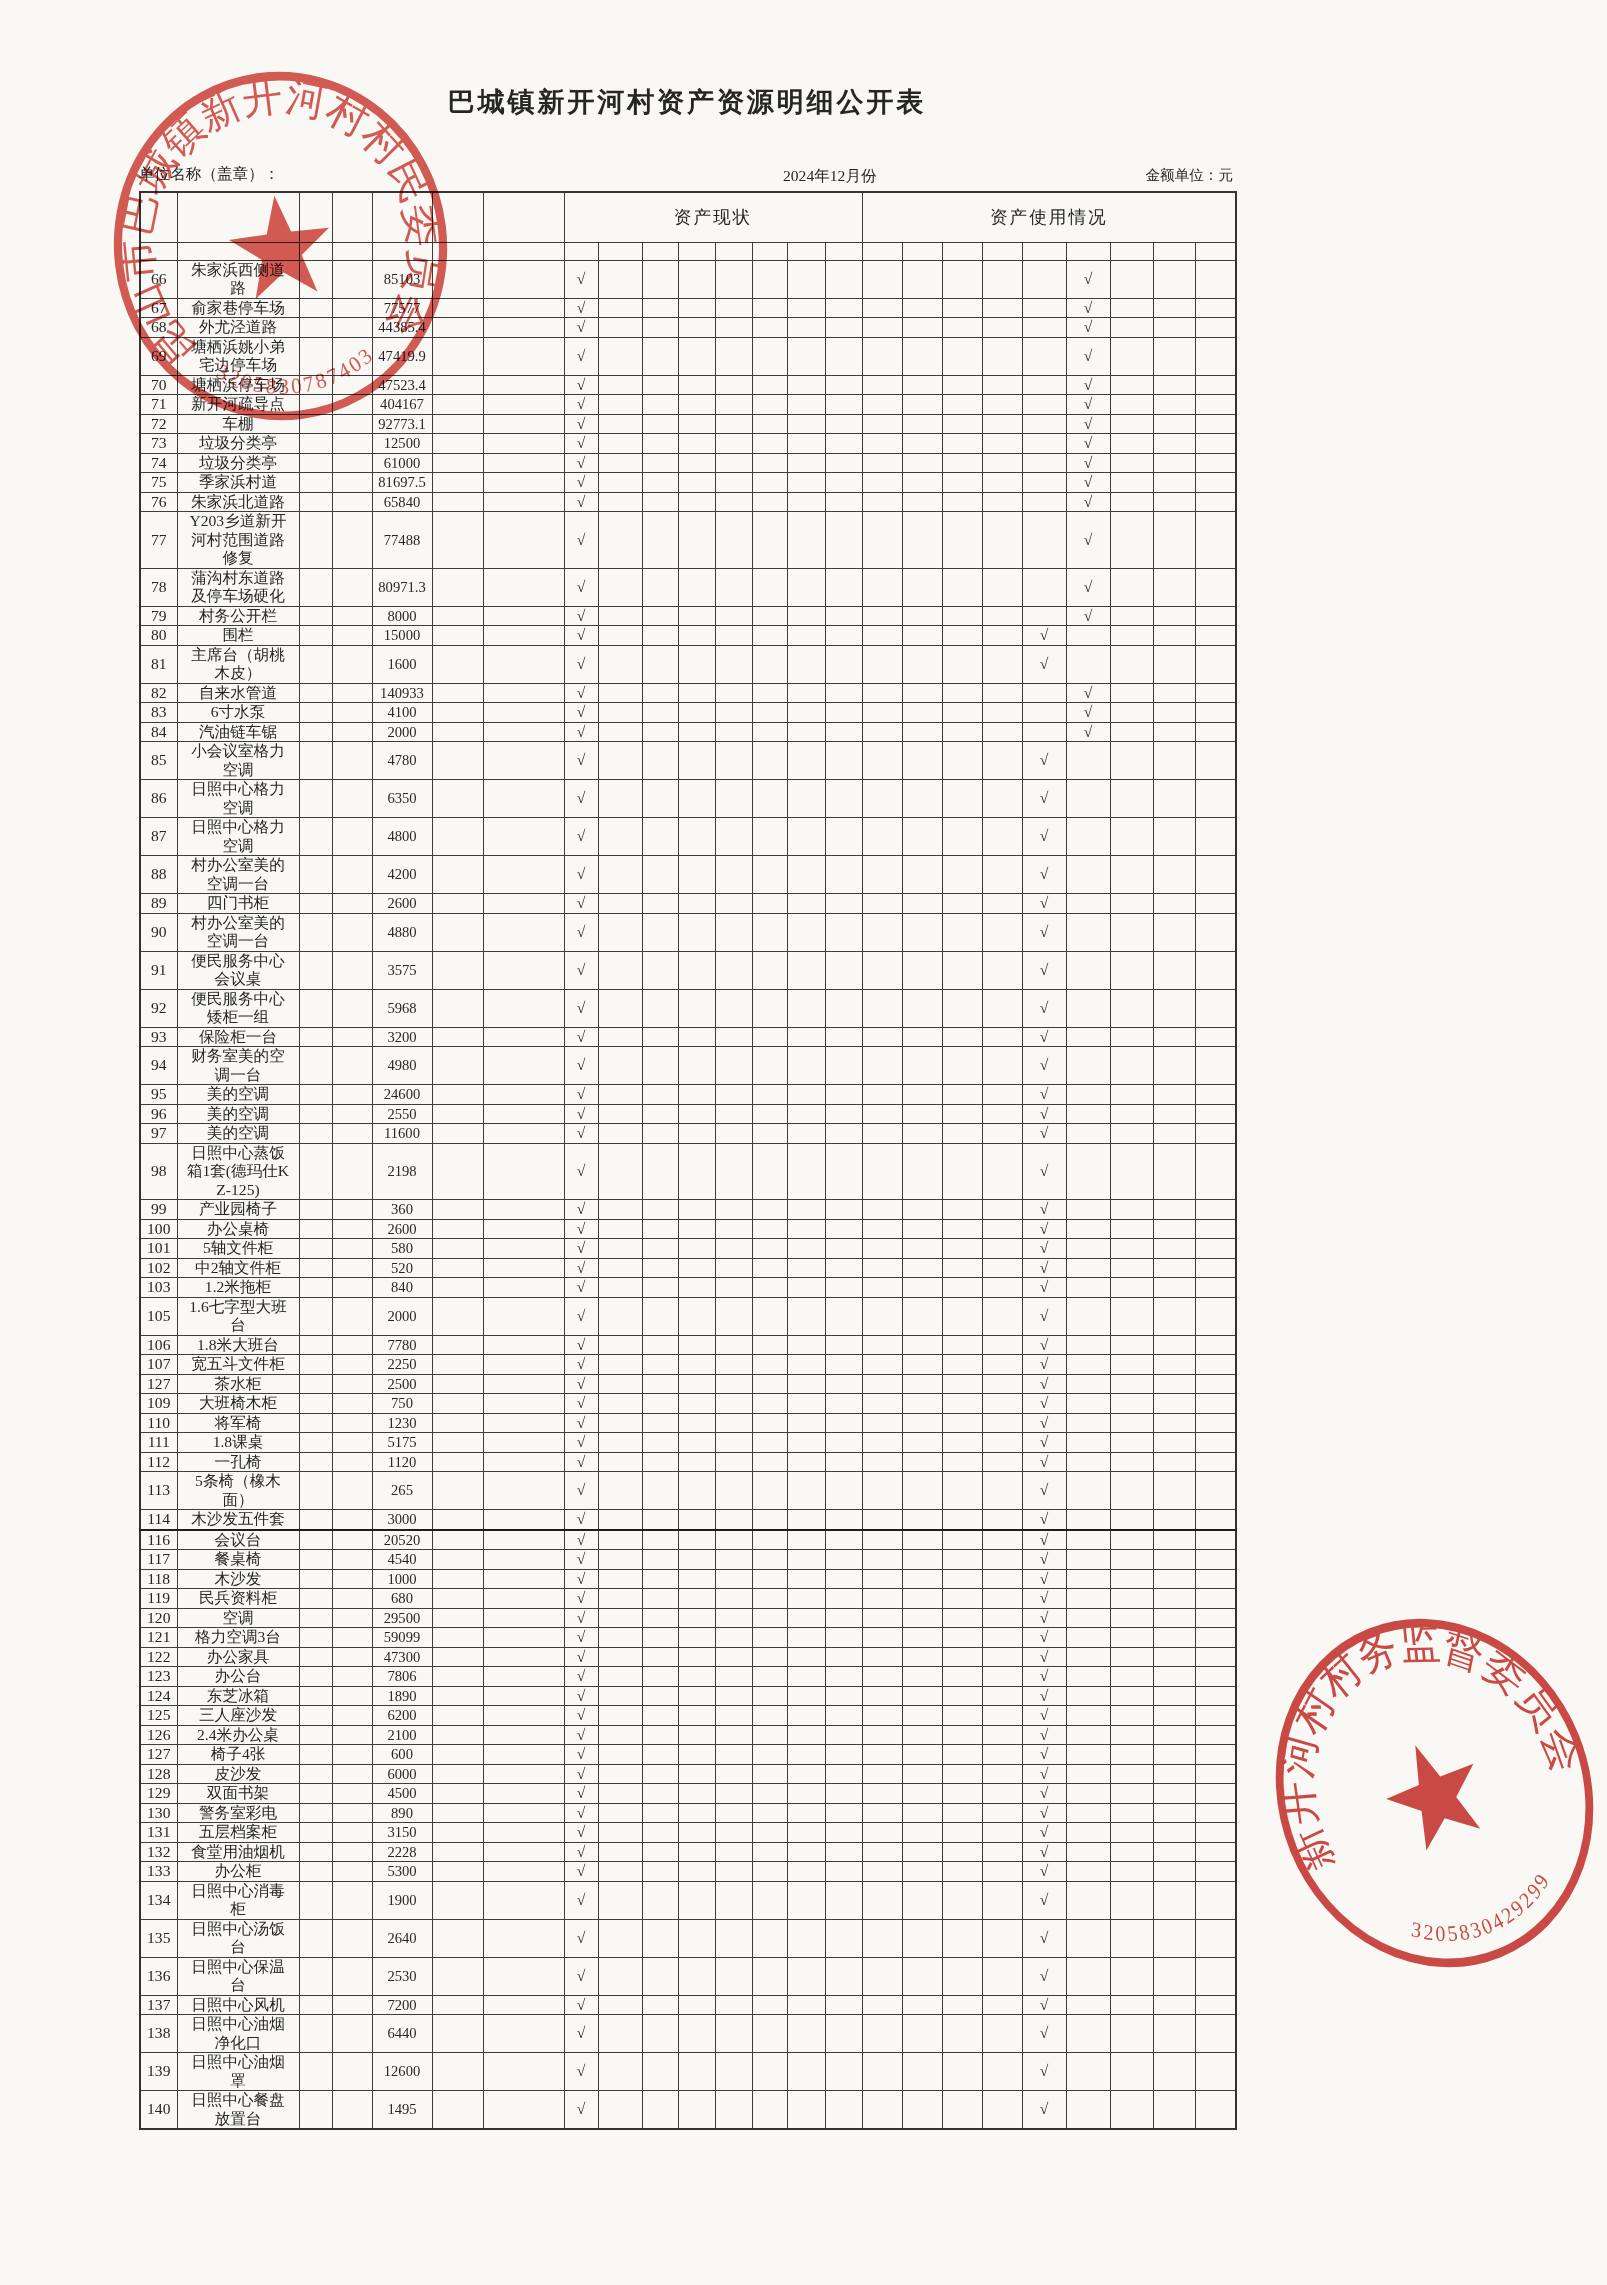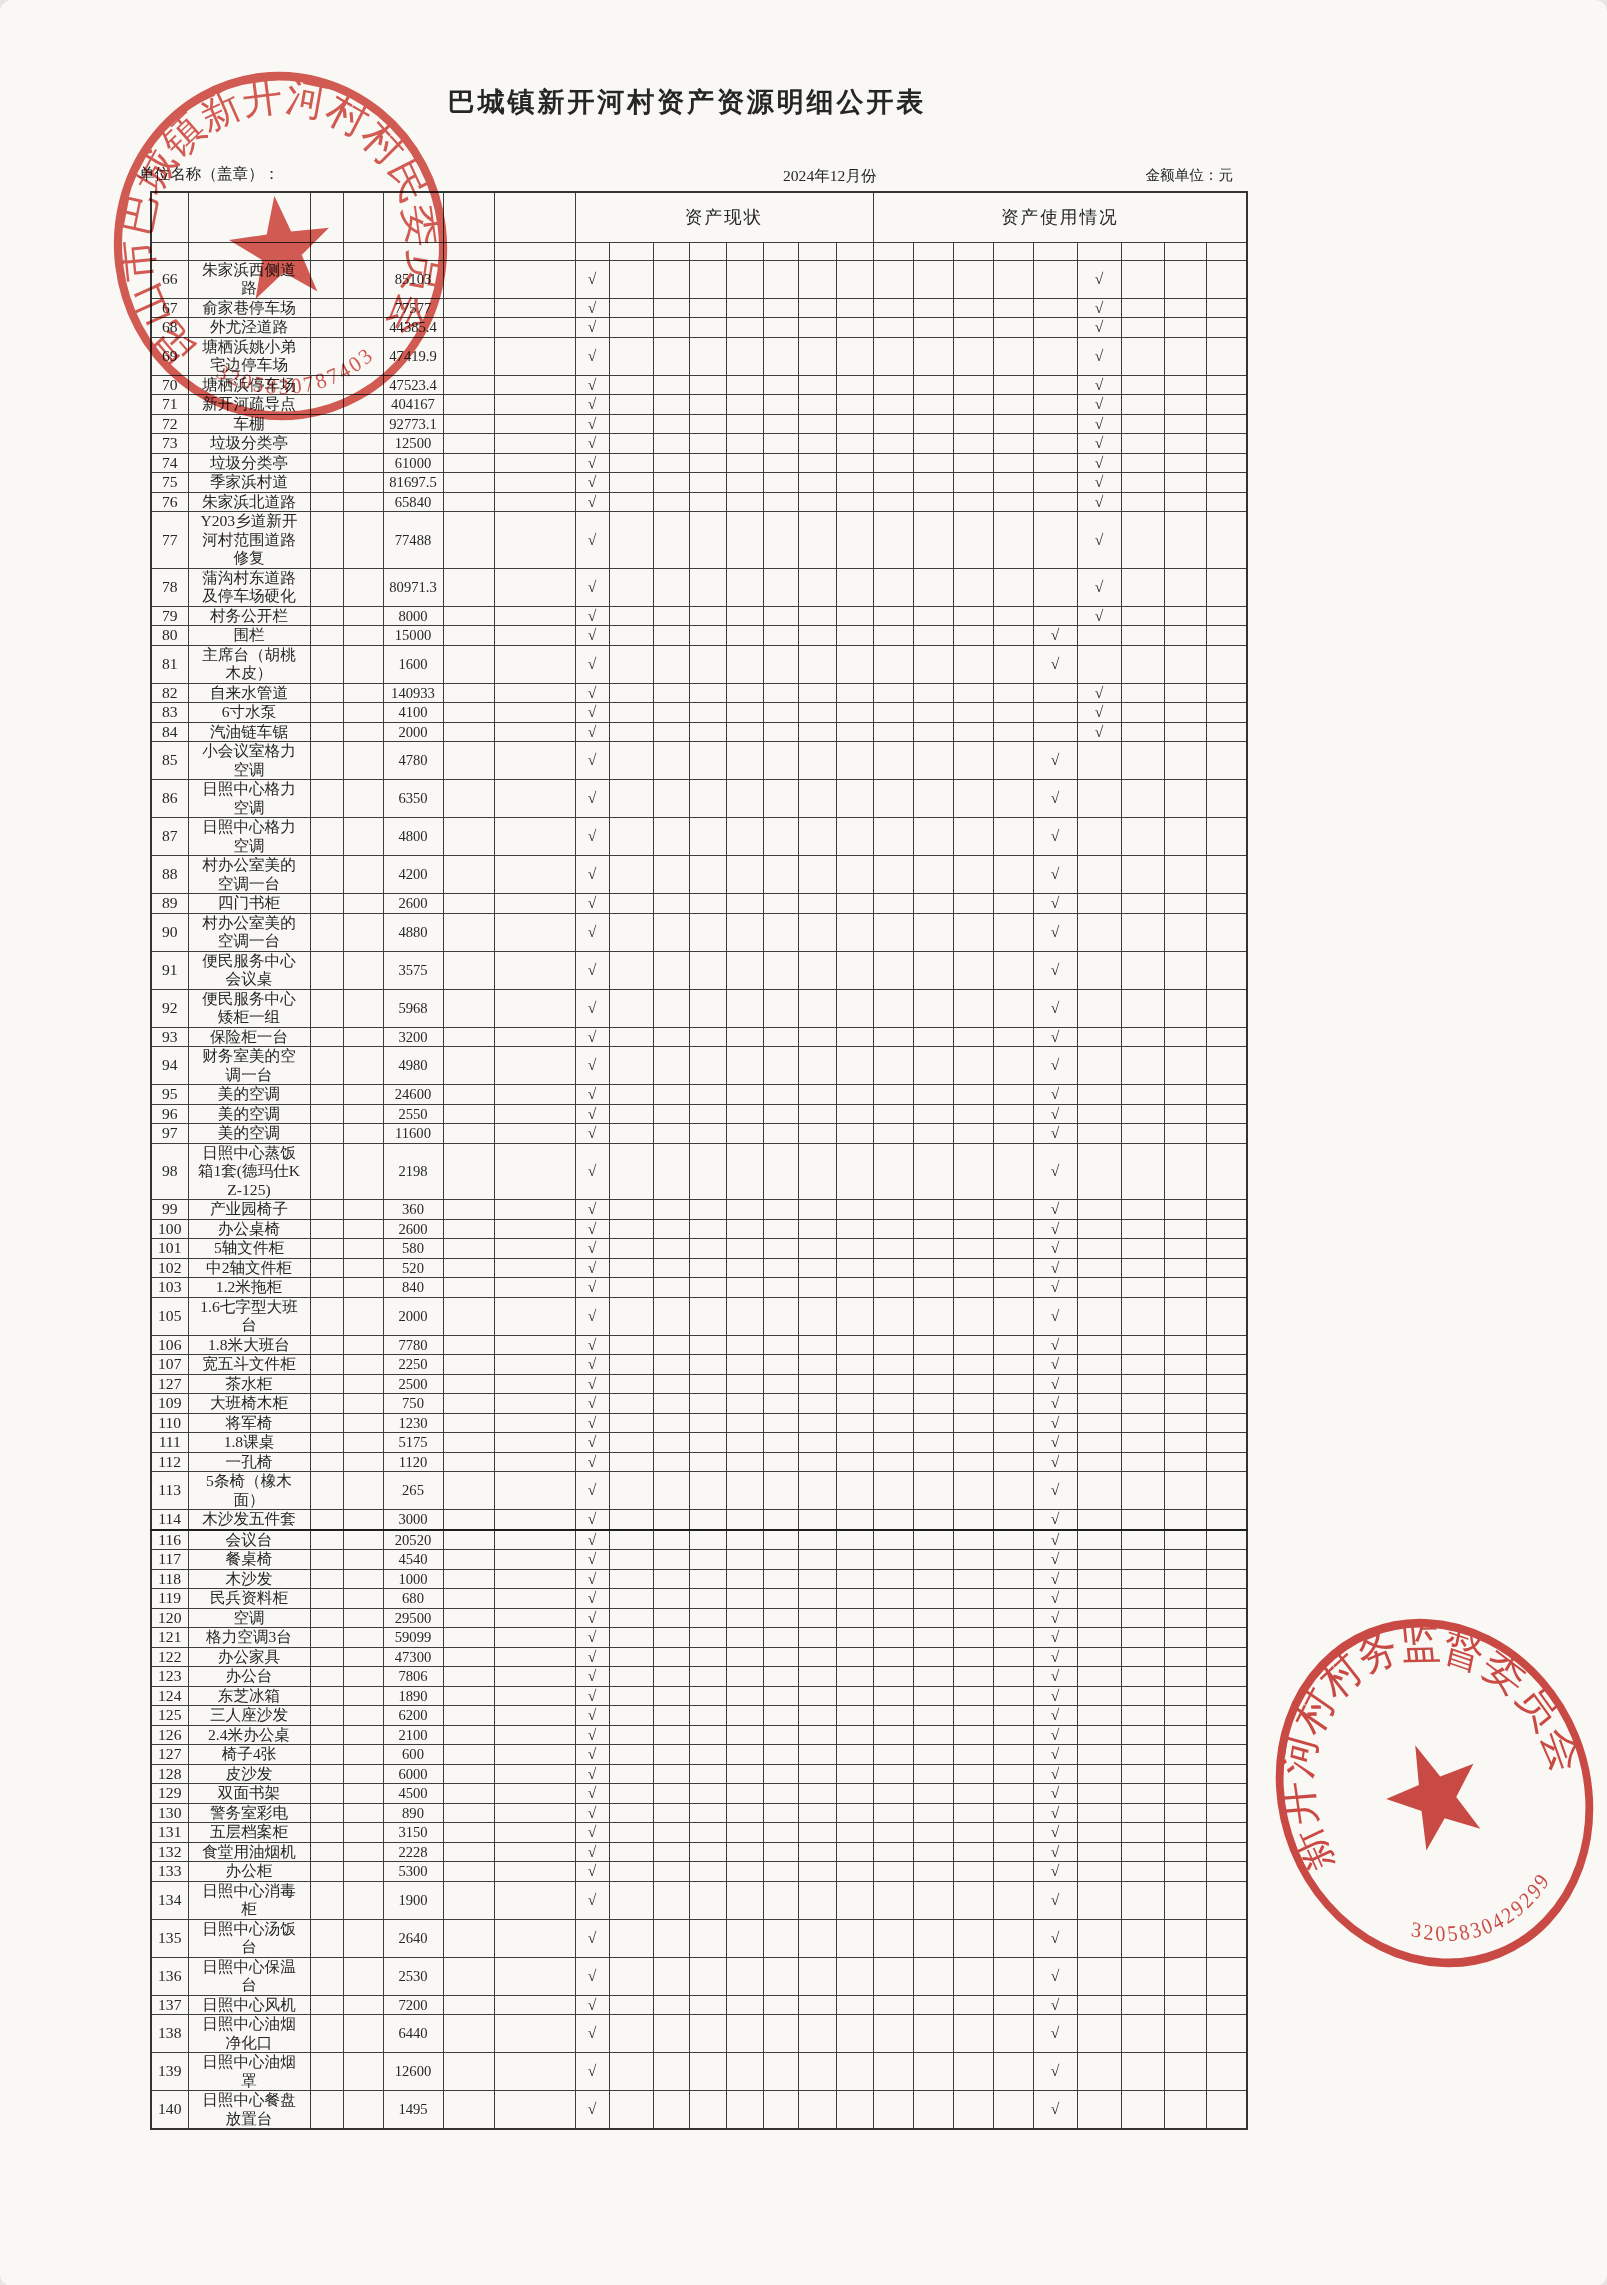--- a/index.html
+++ b/index.html
@@ -1,31 +1,31 @@
 <!DOCTYPE html>
 <html><head>
 <meta charset="utf-8">
 <style>
   html,body{margin:0;padding:0;background:#e8e6e2;}
   .page{
     position:relative; width:1607px; height:2286px; margin:0 auto;
     background:#f9f8f4;
     font-family:"Liberation Serif","DejaVu Serif",serif;
-    color:#262626; overflow:hidden;border-radius:12px;
+    color:#262626; overflow:hidden;
   }
   .title{
     position:absolute; top:84px; left:139px; width:1096px;
     text-align:center; font-size:27px; font-weight:700; letter-spacing:2.9px;
   }
   .meta{position:absolute; top:164px; left:139px; width:1096px; height:23.4px; font-size:15.6px;}
   .meta .unit{position:absolute; left:0; top:0;font-family:Liberation Mono, monospace;}
   .meta .date{position:absolute; left:644px; top:2px;}
   .meta .aunit{position:absolute; right:2px; top:2px; font-size:14.6px;}
   table.sheet{
-    position:absolute; left:150px; top:191px; width:1096px;
+    position:absolute; left:139px; top:191px; width:1096px;
     border-collapse:collapse; table-layout:fixed;
     border:2px solid #333;
   }
   .sheet td, .sheet th{
     border:1px solid #3d3d3d; padding:0; text-align:center;
     vertical-align:middle; font-weight:400;
     font-size:15.6px; line-height:18.5px; height:18.5px;
   }
   .sheet thead tr.sec td, .sheet thead tr.sec th{height:49px; font-size:17.6px; letter-spacing:2px;}
   .sheet thead tr.sub td{height:16.6px; line-height:16.6px;}

